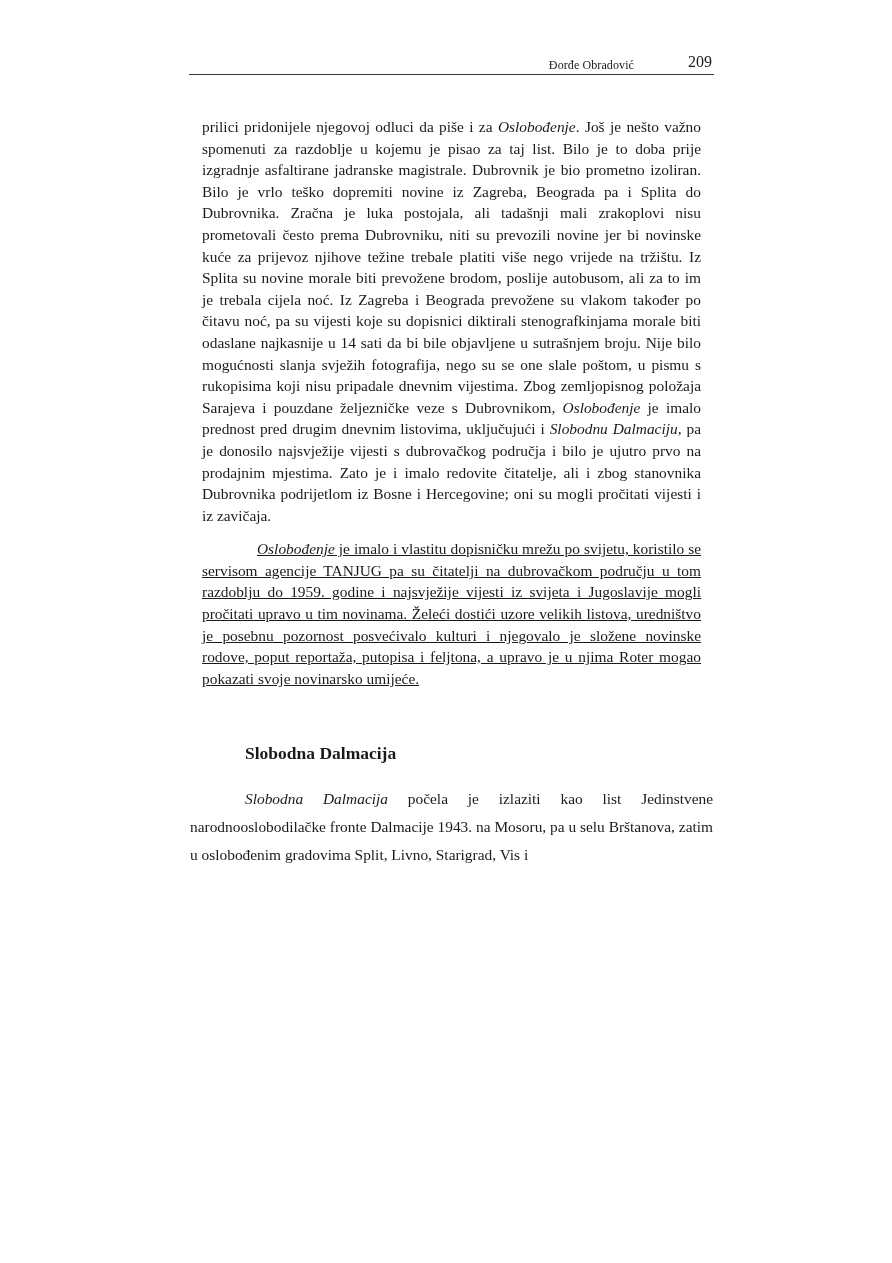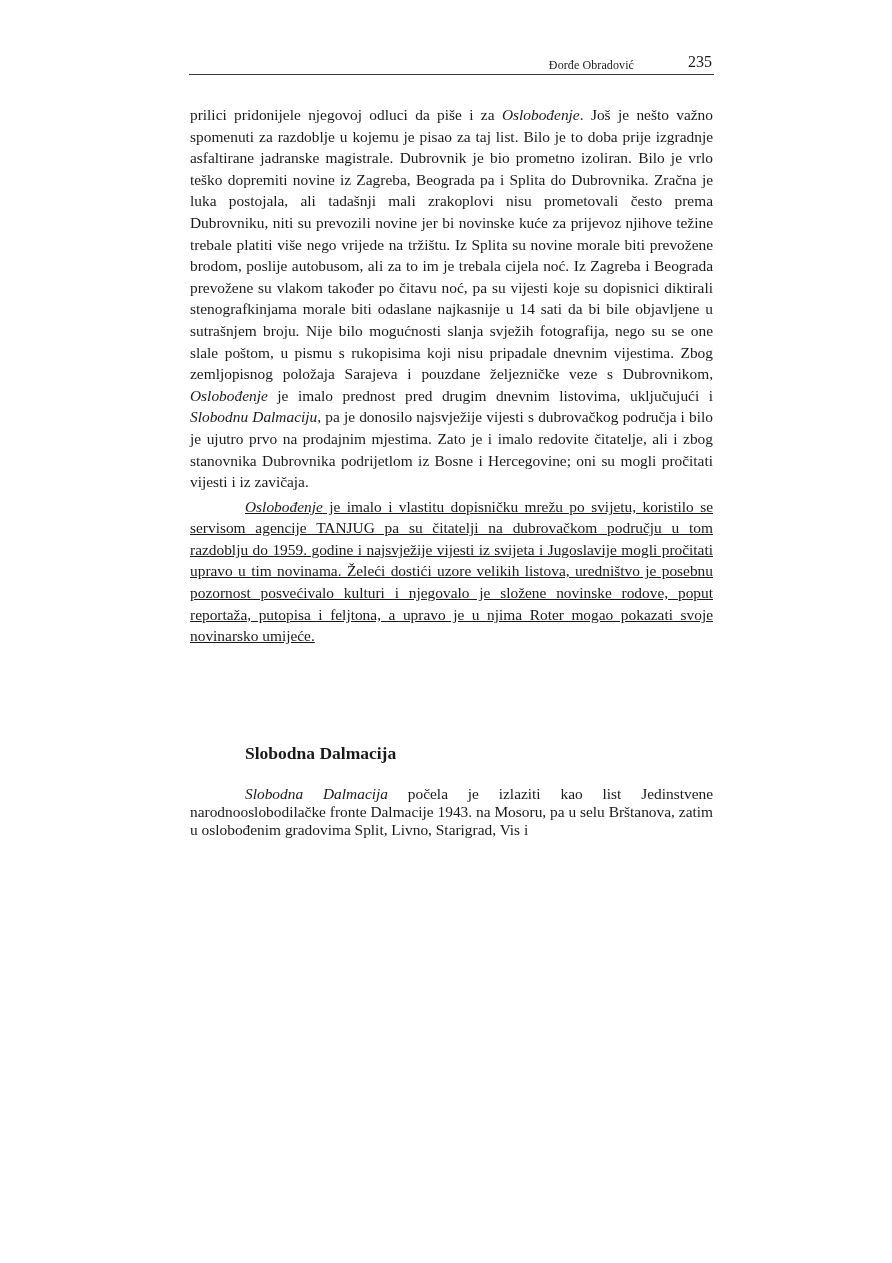--- a/index.html
+++ b/index.html
@@ -41,21 +41,21 @@
       position: absolute;
       left: 190px;
       top: 104px;
       width: 523px;
       font-size: 15.4px;
       line-height: 21.6px;
       text-align: justify;
       hyphens: none;
     }
     .body-text p {
-      margin: 0;
+      margin: 12px;
     }
     .body-text p.indent {
       text-indent: 55px;
     }
     .para-gap {
       margin-top: 3px !important;
       text-decoration: underline;
     }
     em {
       font-style: italic;
@@ -67,34 +67,34 @@
       font-size: 17.5px;
       font-weight: bold;
       margin: 0;
     }
     .body-text-2 {
       position: absolute;
       left: 190px;
       top: 785px;
       width: 523px;
       font-size: 15.4px;
-      line-height: 18px;
+      line-height: 28px;
       text-align: justify;
     }
     .body-text-2 p {
       margin: 0;
       text-indent: 55px;
     }
   </style>
 </head>
 <body>
 
 <div class="page-header">
   <span class="header-author">Đorđe Obradović</span>
-  <span class="header-page">235</span>
+  <span class="header-page">209</span>
 </div>
 
 <div class="body-text">
   <p>
     <span>prilici pridonijele njegovoj odluci da piše i za </span><em>Oslobođenje</em><span>. Još je nešto važno spomenuti za razdoblje u kojemu je pisao za taj list. Bilo je to doba prije izgradnje asfaltirane jadranske magistrale. Dubrovnik je bio prometno izoliran. Bilo je vrlo teško dopremiti novine iz Zagreba, Beograda pa i Splita do Dubrovnika. Zračna je luka postojala, ali tadašnji mali zrakoplovi nisu prometovali često prema Dubrovniku, niti su prevozili novine jer bi novinske kuće za prijevoz njihove težine trebale platiti više nego vrijede na tržištu. Iz Splita su novine morale biti prevožene brodom, poslije autobusom, ali za to im je trebala cijela noć. Iz Zagreba i Beograda prevožene su vlakom također po čitavu noć, pa su vijesti koje su dopisnici diktirali stenografkinjama morale biti odaslane najkasnije u 14 sati da bi bile objavljene u sutrašnjem broju. Nije bilo mogućnosti slanja svježih fotografija, nego su se one slale poštom, u pismu s rukopisima koji nisu pripadale dnevnim vijestima. Zbog zemljopisnog položaja Sarajeva i pouzdane željezničke veze s Dubrovnikom, </span><em>Oslobođenje</em><span> je imalo prednost pred drugim dnevnim listovima, uključujući i </span><em>Slobodnu Dalmaciju,</em><span> pa je donosilo najsvježije vijesti s dubrovačkog područja i bilo je ujutro prvo na prodajnim mjestima. Zato je i imalo redovite čitatelje, ali i zbog stanovnika Dubrovnika podrijetlom iz Bosne i Hercegovine; oni su mogli pročitati vijesti i iz zavičaja.</span>
   </p>
   <p class="indent para-gap">
     <em>Oslobođenje</em><span> je imalo i vlastitu dopisničku mrežu po svijetu, koristilo se servisom agencije TANJUG pa su čitatelji na dubrovačkom području u tom razdoblju do 1959. godine i najsvježije vijesti iz svijeta i Jugoslavije mogli pročitati upravo u tim novinama. Želeći dostići uzore velikih listova, uredništvo je posebnu pozornost posvećivalo kulturi i njegovalo je složene novinske rodove, poput reportaža, putopisa i feljtona, a upravo je u njima Roter mogao pokazati svoje novinarsko umijeće.</span>
   </p>
 </div>

